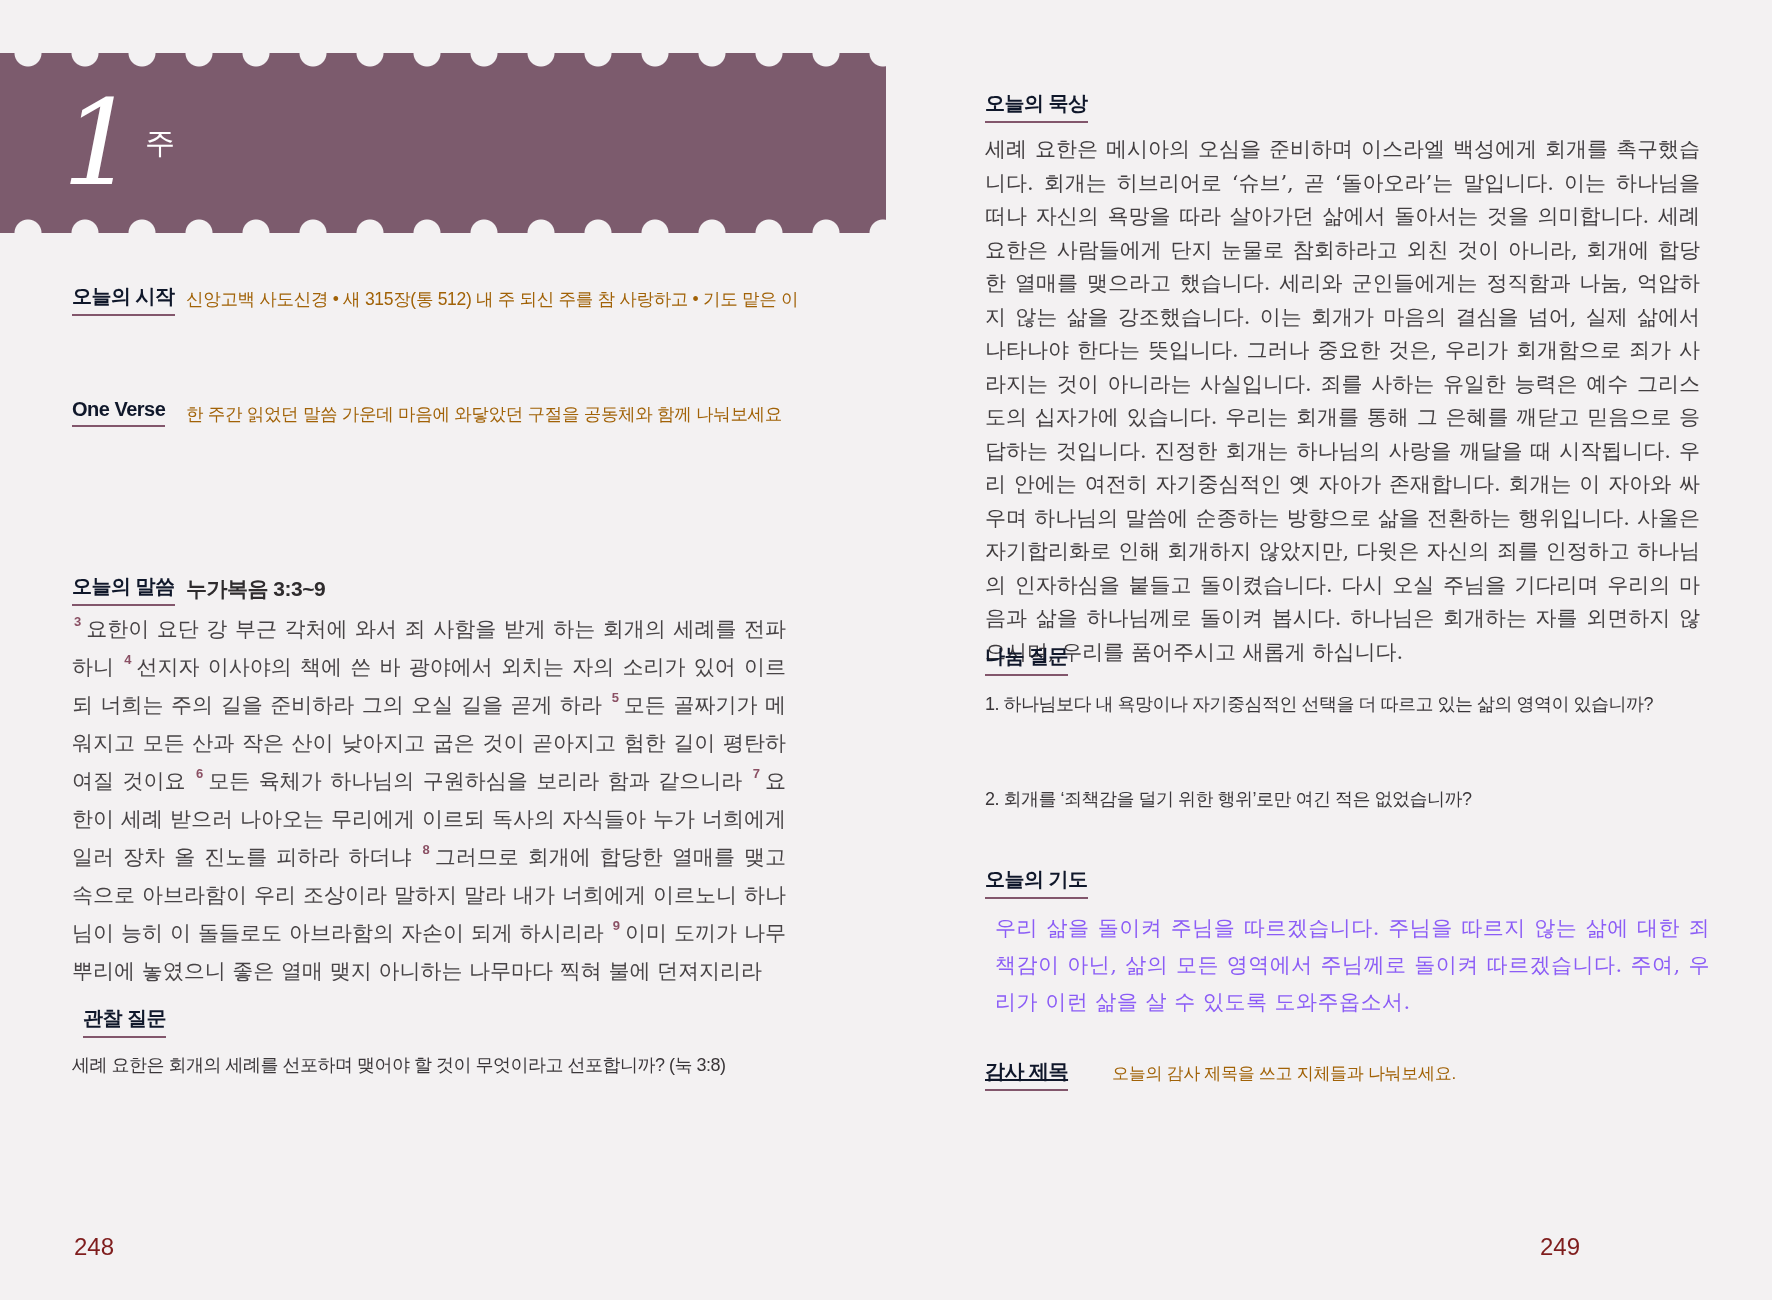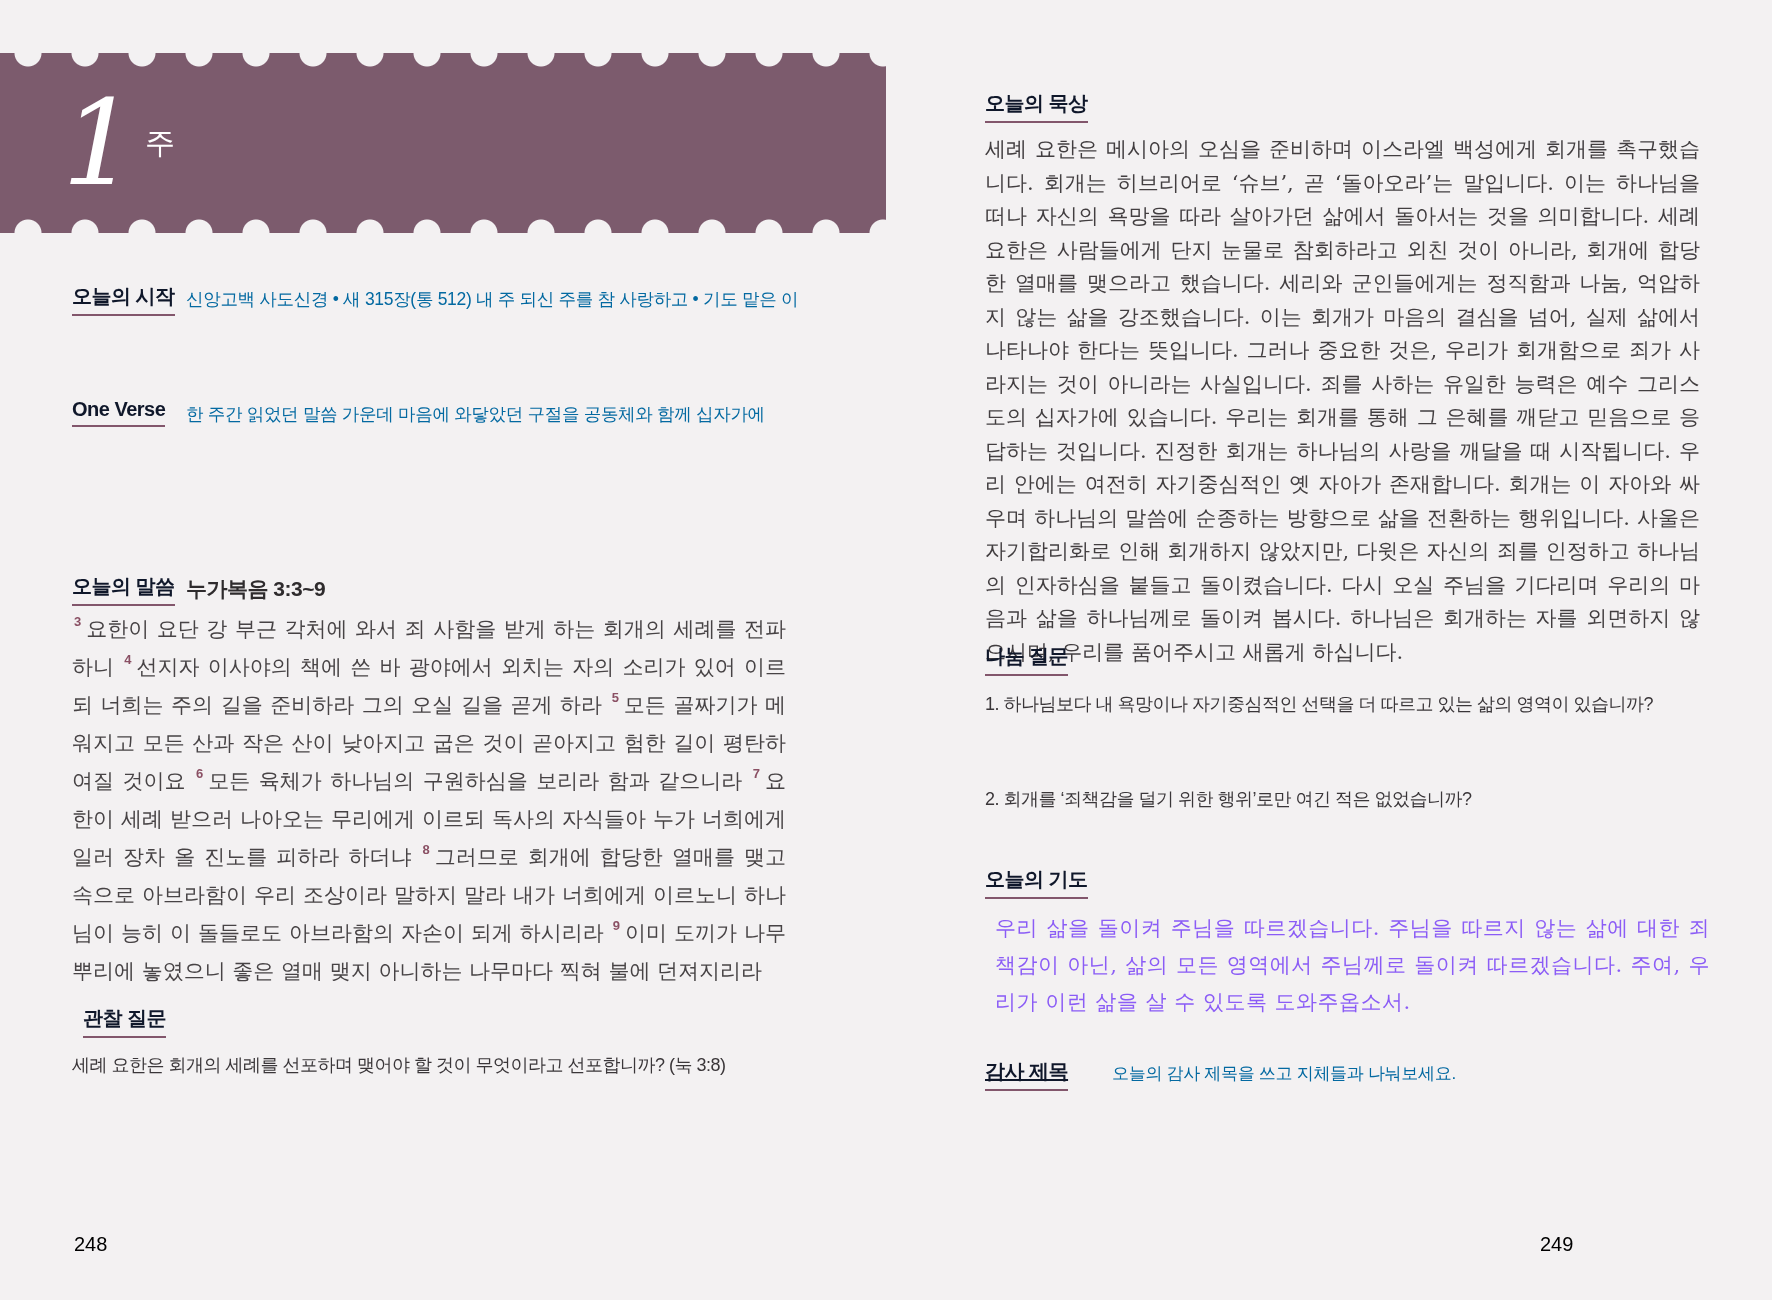--- a/index.html
+++ b/index.html
@@ -43,63 +43,63 @@
 
   
   .sec-label{
     position:absolute;display:inline-block;
     font-weight:700;font-size:20px;letter-spacing:-0.5px;
     color:#0f172a;
     padding-bottom:4px;border-bottom:2px solid #82566c;
     white-space:nowrap;
   }
   .helper{
-    position:absolute;font-size:17.5px;color:#0369a1;letter-spacing:-0.3px;white-space:nowrap;
+    position:absolute;font-size:17.5px;color:#a16207;letter-spacing:-0.3px;white-space:nowrap;
   }
   .ref{
     position:absolute;font-weight:700;font-size:21px;color:#2e2b2d;letter-spacing:-0.5px;
   }
   .serif-body{
     position:absolute;
     font-family:"DejaVu Serif", serif;
     font-size:21px;color:#474345;
     text-align:justify;word-break:break-all;
   }
   sup.vnum{
     font-family:"Liberation Sans", sans-serif;
     font-weight:700;font-size:13px;color:#8a5064;
     position:relative;top:-2px;margin:0 5px 0 2px;
     line-height:0;
   }
   .question{
     position:absolute;font-size:18px;color:#3a3639;letter-spacing:-0.5px;
   }
   .pagenum{
-    position:absolute;font-size:20px;color:#000000;
+    position:absolute;font-size:24px;color:#7f1d1d;
   }
 </style>
 </head>
 <body>
 
 <div class="banner">
   <div class="banner-inner">
     <div class="week">
       <span class="week-num">1</span>
       <span class="week-suffix">주</span>
     </div>
     <div class="banner-text">
     </div>
   </div>
 </div>
 
 <span class="sec-label" style="left:72px;top:283px;">오늘의 시작</span>
 <span class="helper" style="left:186px;top:287px;">신앙고백 사도신경 • 새 315장(통 512) 내 주 되신 주를 참 사랑하고 • 기도 맡은 이</span>
 
 <span class="sec-label" style="left:72px;top:398px;">One Verse</span>
-<span class="helper" style="left:186px;top:402px;">한 주간 읽었던 말씀 가운데 마음에 와닿았던 구절을 공동체와 함께 십자가에</span>
+<span class="helper" style="left:186px;top:402px;">한 주간 읽었던 말씀 가운데 마음에 와닿았던 구절을 공동체와 함께 나눠보세요</span>
 
 <span class="sec-label" style="left:72px;top:573px;">오늘의 말씀</span>
 <span class="ref" style="left:186px;top:575px;">누가복음 3:3~9</span>
 
 <div class="serif-body" style="left:72px;top:610px;width:714px;line-height:38px;"><sup class="vnum">3</sup><span>요한이 요단 강 부근 각처에 와서 죄 사함을 받게 하는 회개의 세례를 전파하니 </span><sup class="vnum">4</sup><span>선지자 이사야의 책에 쓴 바 광야에서 외치는 자의 소리가 있어 이르되 너희는 주의 길을 준비하라 그의 오실 길을 곧게 하라 </span><sup class="vnum">5</sup><span>모든 골짜기가 메워지고 모든 산과 작은 산이 낮아지고 굽은 것이 곧아지고 험한 길이 평탄하여질 것이요 </span><sup class="vnum">6</sup><span>모든 육체가 하나님의 구원하심을 보리라 함과 같으니라 </span><sup class="vnum">7</sup><span>요한이 세례 받으러 나아오는 무리에게 이르되 독사의 자식들아 누가 너희에게 일러 장차 올 진노를 피하라 하더냐 </span><sup class="vnum">8</sup><span>그러므로 회개에 합당한 열매를 맺고 속으로 아브라함이 우리 조상이라 말하지 말라 내가 너희에게 이르노니 하나님이 능히 이 돌들로도 아브라함의 자손이 되게 하시리라 </span><sup class="vnum">9</sup><span>이미 도끼가 나무 뿌리에 놓였으니 좋은 열매 맺지 아니하는 나무마다 찍혀 불에 던져지리라 </span></div>
 
 <span class="sec-label" style="left:72px;top:1005px;margin-left:11px;">관찰 질문</span>
 <div class="question" style="left:72px;top:1053px;width:714px;">세례 요한은 회개의 세례를 선포하며 맺어야 할 것이 무엇이라고 선포합니까? (눅 3:8)</div>
 
 <div class="pagenum" style="left:74px;top:1233px;">248</div>

